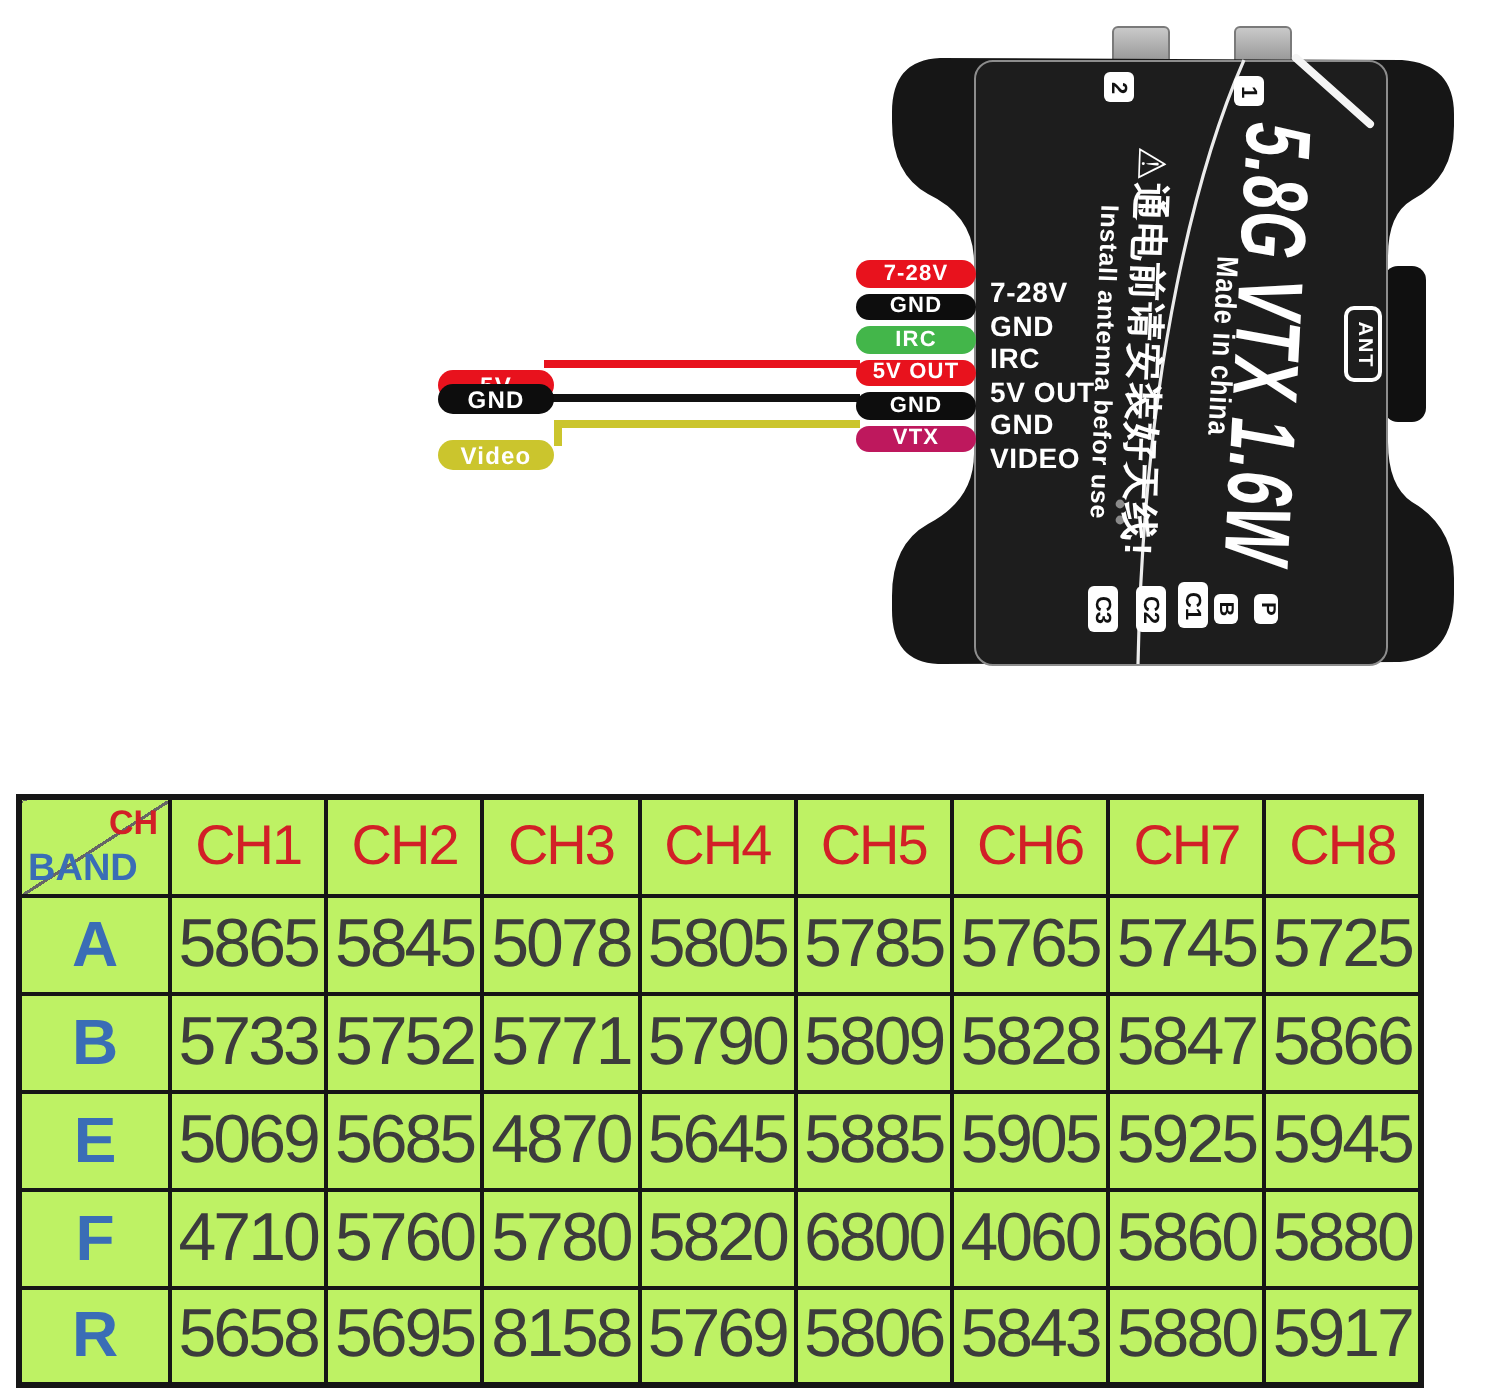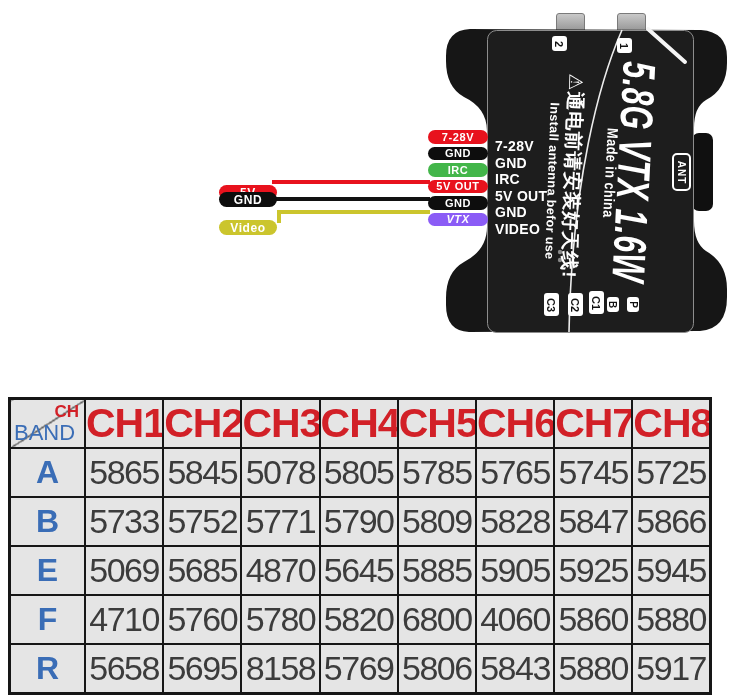--- a/index.html
+++ b/index.html
@@ -62,31 +62,31 @@
   #input-pills .pill:nth-child(1){top:10px}
   #input-pills .pill:nth-child(2){top:17px}
   #input-pills .pill:nth-child(3){top:45px}
   
   .wire{position:absolute;z-index:2}
   #wire-5v{left:272px;top:180px;width:158px;height:4px}
   #wire-gnd{left:274px;top:197px;width:156px;height:4px}
   #wire-video-h{left:277px;top:210px;width:153px;height:4px}
   #wire-video-v{left:277px;top:210px;width:4px;height:13px}
   
-  #freq-table{position:absolute;left:8px;top:397px;width:704px;z-index:1;background:#e5e5e5;
+  #freq-table{position:absolute;left:8px;top:397px;width:704px;z-index:1;background:#bef264;
     border-collapse:collapse;table-layout:fixed;border:3px solid #161616}
   #freq-table tr{height:49px}
   #freq-table td,#freq-table th{border:2px solid #161616;text-align:center;vertical-align:middle;padding:0;overflow:hidden}
-  .ch-head{color:var(--header-red,#d22027);font-size:41px;font-weight:bold;letter-spacing:-1px}
+  .ch-head{color:var(--header-red,#d22027);font-size:28px;font-weight:normal;letter-spacing:-1px}
   .band-cell{color:var(--band-blue,#3a6db6);font-size:32px;font-weight:bold}
   .val-cell{color:var(--value-col,#3c3c3c);font-size:34px;font-weight:400;letter-spacing:-1.5px}
   .corner{width:73px;position:relative;
     background:linear-gradient(to bottom right,transparent calc(50% - 0.8px),#666 calc(50% - 0.8px),#666 calc(50% + 0.8px),transparent calc(50% + 0.8px))}
   .corner .ch{position:absolute;top:2px;right:5px;color:var(--header-red,#d22027);font-size:17px;font-weight:bold}
-  .corner .band{position:absolute;bottom:1px;left:3px;color:var(--band-blue,#3a6db6);font-size:22px;font-weight:normal}
+  .corner .band{position:absolute;bottom:1px;left:3px;color:var(--band-blue,#3a6db6);font-size:19px;font-weight:bold}
 </style>
 </head>
 <body>
 
 <div>
 
   <div class="conn-tab" id="tab-2"></div>
   <div class="conn-tab" id="tab-1"></div>
 
   <svg id="device-svg" width="750" height="370" viewBox="0 0 750 370">
@@ -155,21 +155,21 @@
         <span>P</span>
       </div>
     </div>
 
   <div id="device-pills">
       <div class="pill" style="background: rgb(232, 18, 29);">7-28V</div>
       <div class="pill" style="background: rgb(13, 13, 13);">GND</div>
       <div class="pill" style="background: rgb(67, 182, 74);">IRC</div>
       <div class="pill" style="background: rgb(232, 18, 29);">5V OUT</div>
       <div class="pill" style="background: rgb(13, 13, 13);">GND</div>
-      <div class="pill" style="background: #8b5cf6; font-style: italic;">VTX</div>
+      <div class="pill" style="background: #be185d;">VTX</div>
     </div>
 
   <div id="input-pills">
       <div class="pill" style="background: rgb(232, 18, 29);">5V</div>
       <div class="pill" style="background: rgb(13, 13, 13);">GND</div>
       <div class="pill" style="background: rgb(203, 197, 45);">Video</div>
     </div>
 
   <div class="wire" id="wire-5v" style="background: rgb(232, 18, 29);"></div>
   <div class="wire" id="wire-gnd" style="background: rgb(17, 17, 17);"></div>

